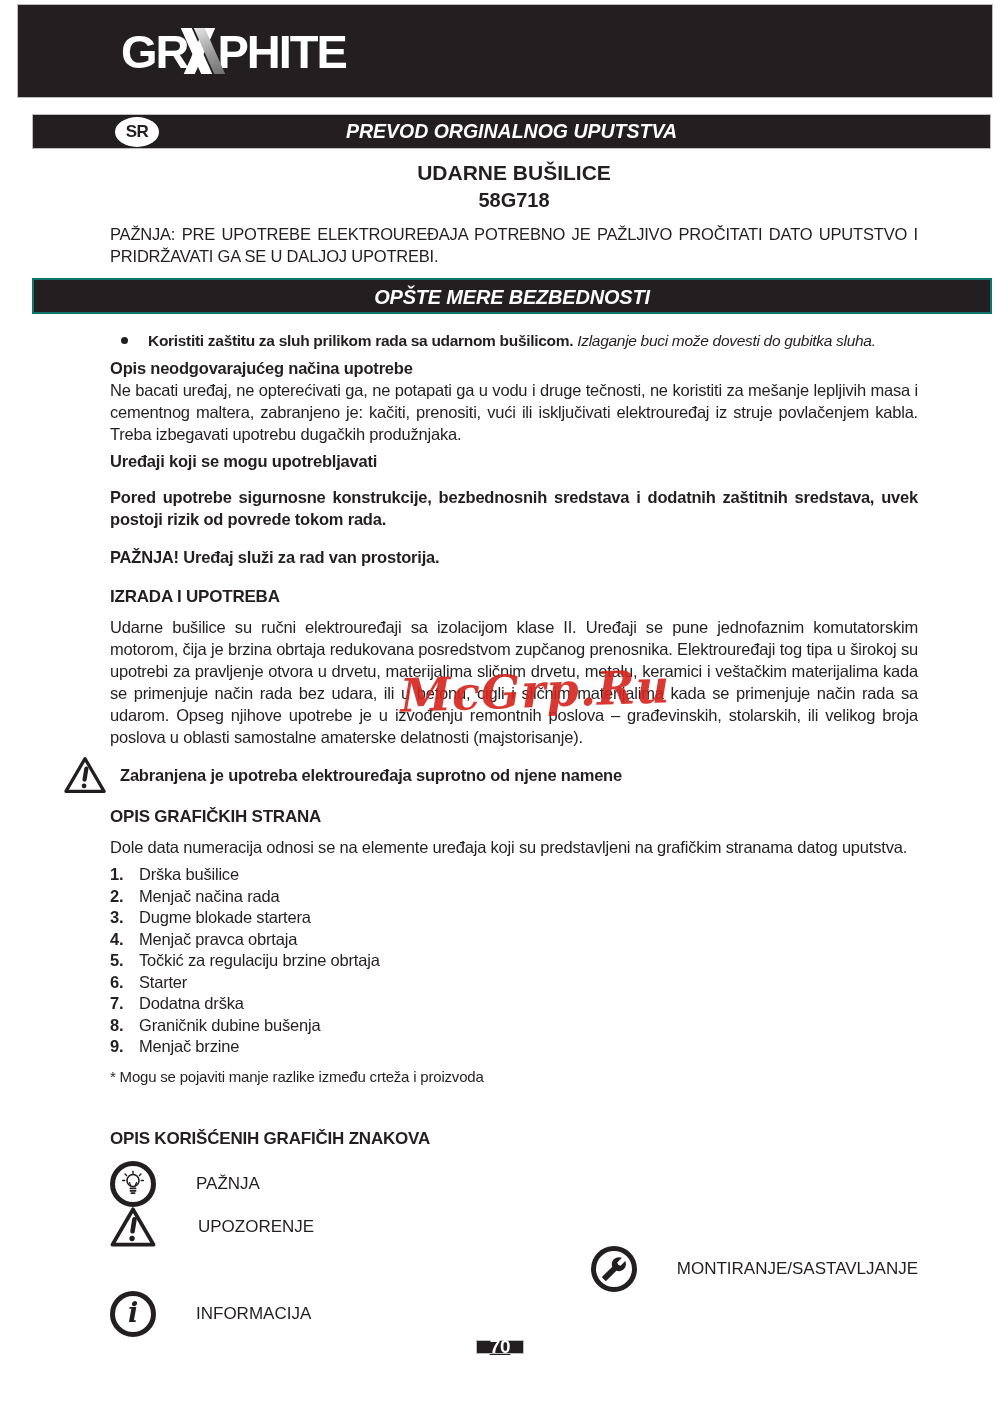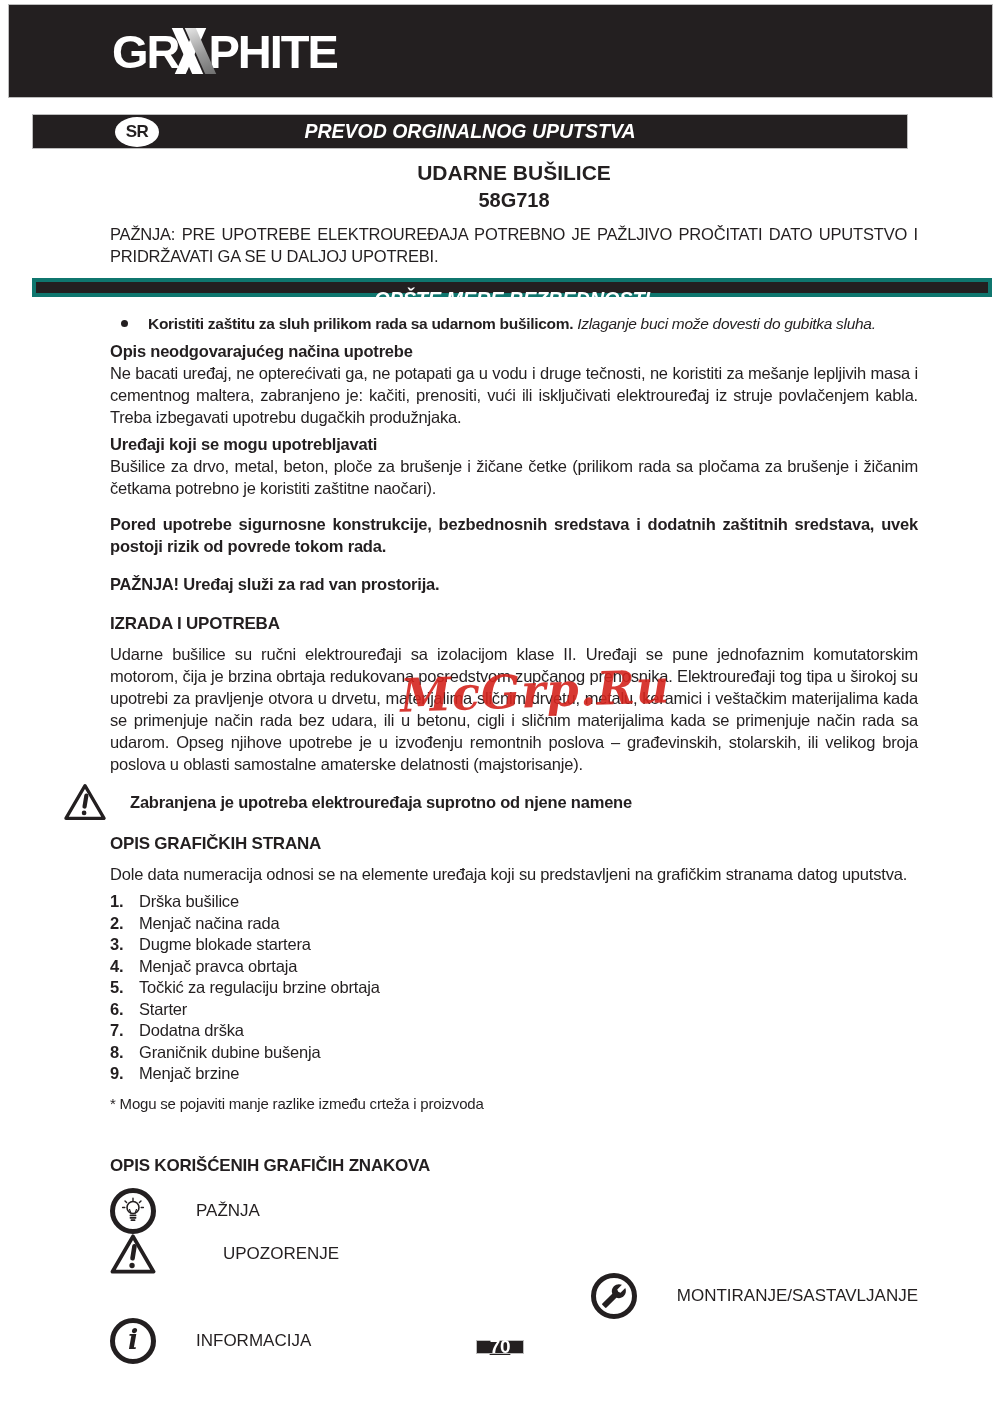--- a/index.html
+++ b/index.html
@@ -5,99 +5,99 @@
   * { margin:0; padding:0; box-sizing:border-box; }
   html,body { background:#ffffff; }
   .page {
     position:relative; width:1000px; height:1415px; margin:0 auto;
     background:#ffffff; overflow:hidden;
     font-family:"Liberation Sans", sans-serif;
     color:#231f20; font-size:16.5px; line-height:22px; letter-spacing:-0.2px;
   }
   
   .logo-box {
-    margin:4px 7px 0 8px; height:94px; background:#231f20;
+    margin:4px 7px 0 17px; height:94px; background:#231f20;
     border:1px solid #bdbdbd;
     display:flex; align-items:center; padding-left:103px;
   }
   .logo { display:flex; align-items:center; }
   .logo .lg {
     color:#ffffff; font-weight:bold; font-size:47px; line-height:47px;
     letter-spacing:-2px; font-family:"Liberation Sans", sans-serif;
   }
   .slashes { display:flex; align-items:flex-end; height:46px; margin:0 3px 0 6px; }
   .slashes i { display:block; width:11px; height:46px; }
   .slashes .s1 { background:#ffffff; transform:skewX(-24deg); }
   .slashes .s2 { background:#ffffff; transform:skewX(24deg); margin-left:-14px; }
   .slashes .s3 { background:linear-gradient(160deg,#e8e8e8 0%,#9a9a9a 55%,#6f6f6f 100%); transform:skewX(24deg); margin-left:2px; }
   
   .lang-bar {
-    position:relative; margin:16px 0 0 32px; width:876px; height:35px;
+    position:relative; margin:16px 0 0 32px; width:959px; height:35px;
     background:#231f20; border:1px solid #bdbdbd;
   }
   .sr-badge {
     position:absolute; left:82px; top:2px; width:44px; height:30px;
     background:#ffffff; border-radius:50%;
     display:flex; align-items:center; justify-content:center;
   }
   .sr-badge span { color:#231f20; font-weight:bold; font-size:17px; letter-spacing:-0.5px; }
   .lang-bar-title {
     position:absolute; inset:0; text-align:center; line-height:33px;
     color:#ffffff; font-weight:bold; font-style:italic; font-size:19.5px; letter-spacing:0;
   }
   
   .col { margin:12px 82px 0 110px; }
   .product-title { text-align:center; font-size:21px; line-height:24px; font-weight:bold; letter-spacing:0; }
   .model-number  { text-align:center; font-size:20px; line-height:22px; font-weight:bold; margin-top:4px; letter-spacing:0; }
   .intro { margin-top:12px; text-align:justify; }
   
   .section-bar {
-    position:relative; margin:11px 0 0 32px; width:960px; height:19px;
-    background:#231f20; border:4px solid #0f766e;
+    position:relative; margin:11px 0 0 32px; width:960px; height:36px;
+    background:#231f20; border:2px solid #0f766e;
   }
   .section-bar span {
     position:absolute; inset:0; text-align:center; line-height:34px;
     color:#ffffff; font-weight:bold; font-style:italic; font-size:20px;
   }
   
   .col2 { margin:15px 82px 0 110px; }
   .bullets { list-style:none; }
   .bullets li { position:relative; padding-left:38px; line-height:23px; font-size:15.5px; letter-spacing:-0.3px; text-align:justify; }
   .bullets li + li { margin-top:3px; }
   .bullets .dot { position:absolute; left:11px; top:8px; width:7px; height:7px; border-radius:50%; background:#231f20; }
   .bullets b { margin-right:4px; }
   .bullets i { font-style:italic; }
   h3.run-head { font-size:16.5px; font-weight:bold; margin-top:5px; letter-spacing:-0.2px; }
   p.just { text-align:justify; }
   .mt6 { margin-top:6px; } .mt8 { margin-top:8px; } .mt10 { margin-top:10px; } .mt14 { margin-top:14px; } .mt16 { margin-top:16px; } .mt18 { margin-top:18px; }
   .note-bold { font-weight:bold; }
   h3.caps-head { font-size:17px; font-weight:bold; letter-spacing:-0.2px; }
   
-  .prohibition { display:flex; align-items:center; gap:22px; margin:6px 0 0 -48px; min-height:42px; }
+  .prohibition { display:flex; align-items:center; gap:12px; margin:6px 0 0 -48px; min-height:42px; }
   .prohibition b { font-size:16.5px; }
   .tri-svg { flex:0 0 auto; }
   
   .parts { list-style:none; margin-top:6px; }
   .parts li { display:flex; line-height:21.5px; }
   .parts .num { width:29px; font-weight:bold; flex:0 0 auto; }
   .footnote { margin-top:8px; font-size:15px; }
   
   .symbols-heading { margin-top:40px; }
   .symbol-rows { margin-top:10px; }
   .symbol-row { display:flex; align-items:center; }
   .symbol-row + .symbol-row { margin-top:-2px; }
   .ring {
     width:46px; height:46px; border:5px solid #231f20; border-radius:50%;
     display:flex; align-items:center; justify-content:center; flex:0 0 auto;
     background:#fff;
   }
   .sym-label { margin-left:40px; font-size:17px; letter-spacing:0; }
   .tri-plain { width:50px; height:44px; display:flex; align-items:center; justify-content:center; flex:0 0 auto; margin-left:-2px; }
   .info-i { font-family:"DejaVu Serif", serif; font-style:italic; font-weight:bold; font-size:27px; line-height:1; transform:translateY(-1px); }
-  .symbol-row.r1 { height:48px; } .symbol-row.r2 { height:42px;gap:25px; } .symbol-row.r3 { height:47px;justify-content:flex-end; } .symbol-row.r4 { height:46px; }
+  .symbol-row.r1 { height:48px; } .symbol-row.r2 { height:42px; } .symbol-row.r3 { height:47px;justify-content:flex-end; } .symbol-row.r4 { height:46px; }
   
   .watermark {
     position:absolute; left:400px; top:680px; z-index:5;
     font-family:"DejaVu Serif", serif; font-style:italic; font-weight:bold;
     font-size:46px; color:rgba(212,36,29,0.9); letter-spacing:1px;
     transform:rotate(-2deg);
   }
   
   .page-badge {
     position:absolute; top:1340px; left:50%; transform:translateX(-50%);
@@ -146,21 +146,20 @@
       <li>
         <span class="dot"></span>
         <b>Koristiti zaštitu za sluh prilikom rada sa udarnom bušilicom.</b><i>Izlaganje buci može dovesti do gubitka sluha.</i>
       </li>
     </ul>
 
     <h3 class="run-head">Opis neodgovarajućeg načina upotrebe</h3>
     <p class="just">Ne bacati uređaj, ne opterećivati ga, ne potapati ga u vodu i druge tečnosti, ne koristiti za mešanje lepljivih masa i cementnog maltera, zabranjeno je: kačiti, prenositi, vući ili isključivati elektrouređaj iz struje povlačenjem kabla. Treba izbegavati upotrebu dugačkih produžnjaka.</p>
 
     <h3 class="run-head mt6">Uređaji koji se mogu upotrebljavati</h3>
-    <p class="just">Bušilice za drvo, metal, beton, ploče za brušenje i žičane četke (prilikom rada sa pločama za brušenje i žičanim četkama potrebno je koristiti zaštitne naočari).</p>
 
     <p class="note-bold just mt14">Pored upotrebe sigurnosne konstrukcije, bezbednosnih sredstava i dodatnih zaštitnih sredstava, uvek postoji rizik od povrede tokom rada.</p>
     <p class="note-bold mt16">PAŽNJA! Uređaj služi za rad van prostorija.</p>
 
     <h3 class="caps-head mt18">IZRADA I UPOTREBA</h3>
     <p class="just mt8">Udarne bušilice su ručni elektrouređaji sa izolacijom klase II. Uređaji se pune jednofaznim komutatorskim motorom, čija je brzina obrtaja redukovana posredstvom zupčanog prenosnika. Elektrouređaji tog tipa u širokoj su upotrebi za pravljenje otvora u drvetu, materijalima sličnim drvetu, metalu, keramici i veštačkim materijalima kada se primenjuje način rada bez udara, ili u betonu, cigli i sličnim materijalima kada se primenjuje način rada sa udarom. Opseg njihove upotrebe je u izvođenju remontnih poslova – građevinskih, stolarskih, ili velikog broja poslova u oblasti samostalne amaterske delatnosti (majstorisanje).</p>
 
     <div class="prohibition">
       <svg class="tri-svg" width="46" height="40" viewBox="0 0 50 44">
         <path d="M25 4 L46 40 H4 Z" fill="none" stroke="#231f20" stroke-width="3.6" stroke-linejoin="round"></path>

